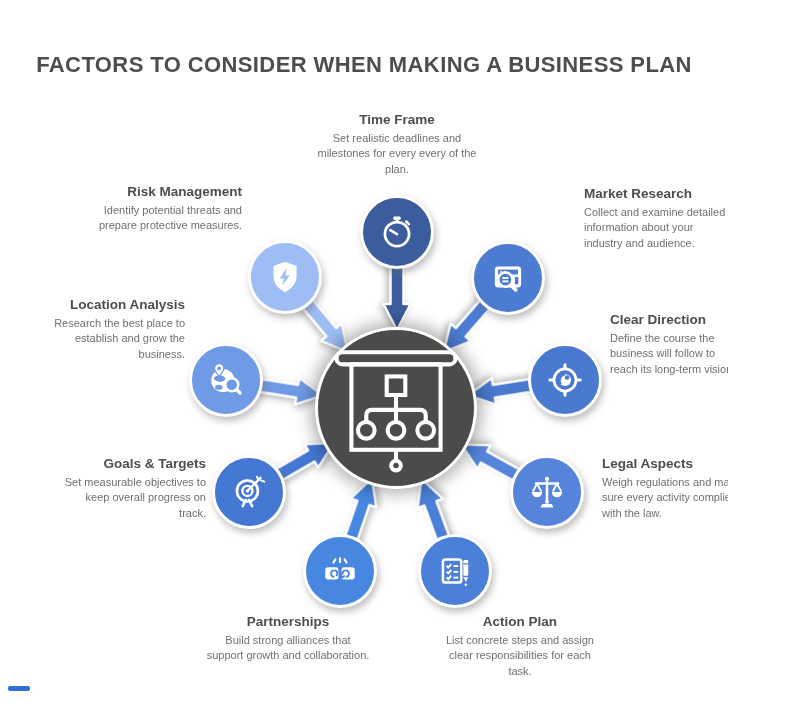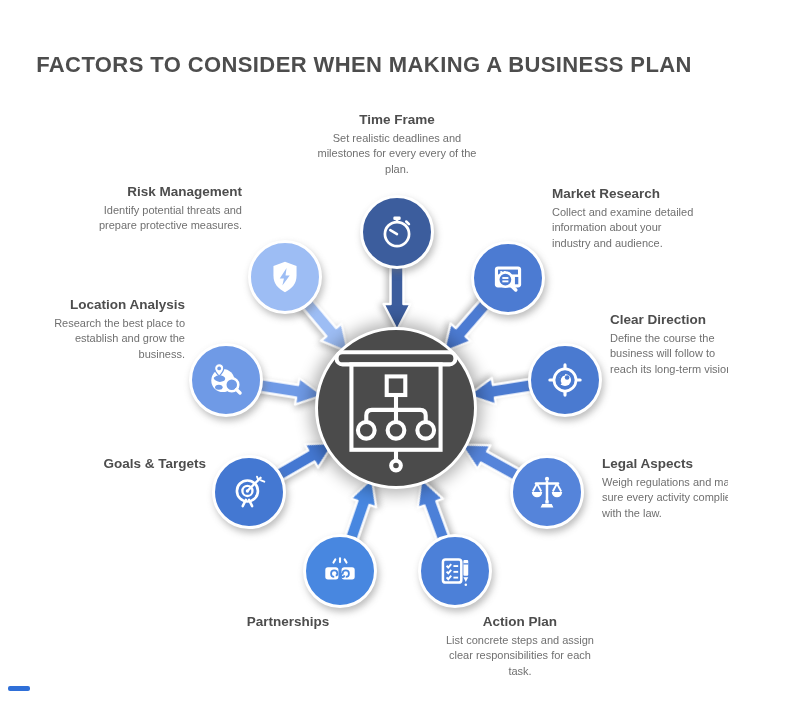--- a/index.html
+++ b/index.html
@@ -28,21 +28,21 @@
   .b-tr{left:471px;top:241px;}  .a-tr{left:508px;top:256px;transform:rotate(131deg);}
   .b-r{left:528px;top:343px;}   .a-r{left:565px;top:358px;transform:rotate(171deg);}
   .b-lr{left:510px;top:455px;}  .a-lr{left:547px;top:470px;transform:rotate(209deg);}
   .b-br{left:418px;top:534px;}  .a-br{left:455px;top:549px;transform:rotate(250deg);}
   .b-bl{left:303px;top:534px;}  .a-bl{left:340px;top:549px;transform:rotate(289deg);}
   .b-ll{left:212px;top:455px;}  .a-ll{left:249px;top:470px;transform:rotate(330deg);}
   .b-l{left:189px;top:343px;}   .a-l{left:226px;top:358px;transform:rotate(9deg);}
   .b-ul{left:248px;top:240px;}  .a-ul{left:285px;top:255px;transform:rotate(50deg);}
   
   .t-top{left:312px;top:112px;width:170px;}
-  .t-tr{left:552px;top:186px;width:142px;}
+  .t-tr{left:584px;top:186px;width:142px;}
   .t-r{left:610px;top:312px;width:128px;}
   .t-lr{left:602px;top:456px;width:140px;}
   .t-br{left:438px;top:614px;width:164px;}
   .t-bl{left:206px;top:614px;width:164px;}
   .t-ll{left:56px;top:456px;width:150px;}
   .t-l{left:35px;top:297px;width:150px;}
   .t-ul{left:88px;top:184px;width:154px;}
   .corner{position:absolute;height:5px;width:22px;border-radius:2px;background:#2f6fd8;}
   .corner.left{left:8px;top:686px;} .corner.right{left:762px;top:688px;}
 </style>
@@ -232,23 +232,25 @@
   <div class="txt al-c t-br">
     <h3>Action Plan</h3>
     <p>List concrete steps and assign clear responsibilities for each task.</p>
   </div>
   <div class="txt al-l t-lr">
     <h3>Legal Aspects</h3>
     <p>Weigh regulations and make sure every activity complies with the law.</p>
   </div>
   <div class="txt al-c t-bl">
     <h3>Partnerships</h3>
+    <p>Build strong alliances that support growth and collaboration.</p>
   </div>
   <div class="txt al-r t-ll">
     <h3>Goals &amp; Targets</h3>
+    <p>Set measurable objectives to keep overall progress on track.</p>
   </div>
   <div class="txt al-r t-ul">
     <h3>Risk Management</h3>
     <p>Identify potential threats and prepare protective measures.</p>
   </div>
   <div class="txt al-r t-l">
     <h3>Location Analysis</h3>
     <p>Research the best place to establish and grow the business.</p>
   </div>
 

